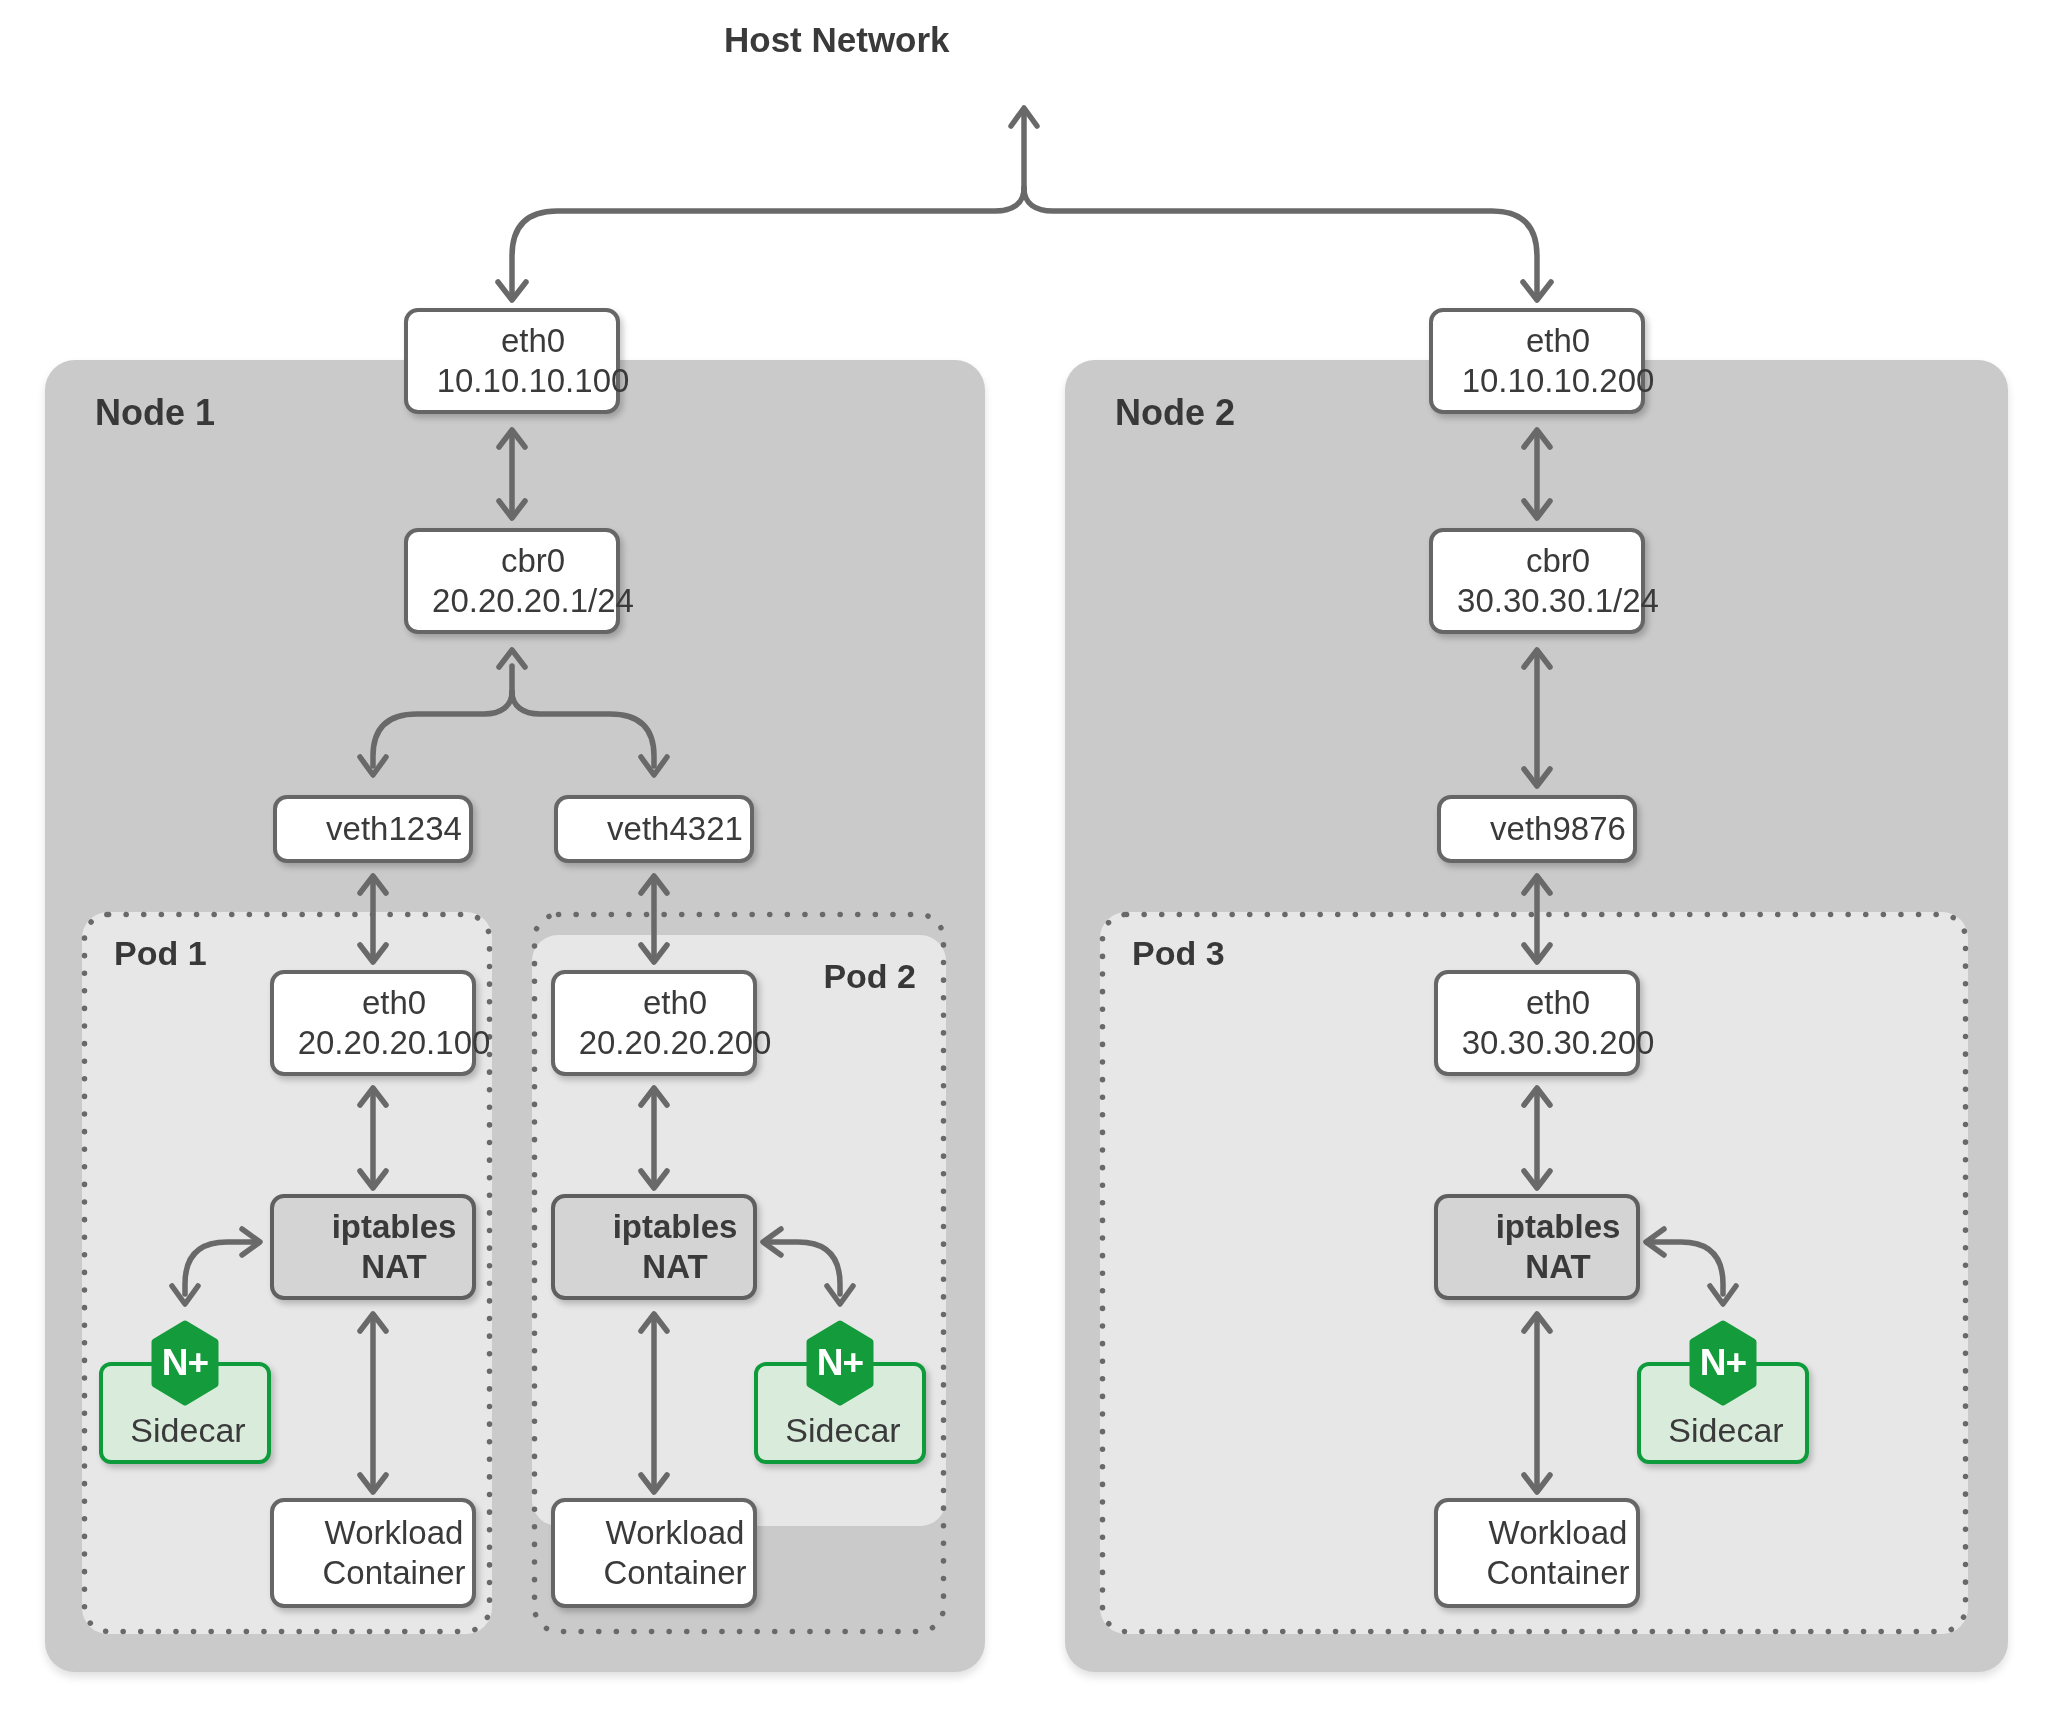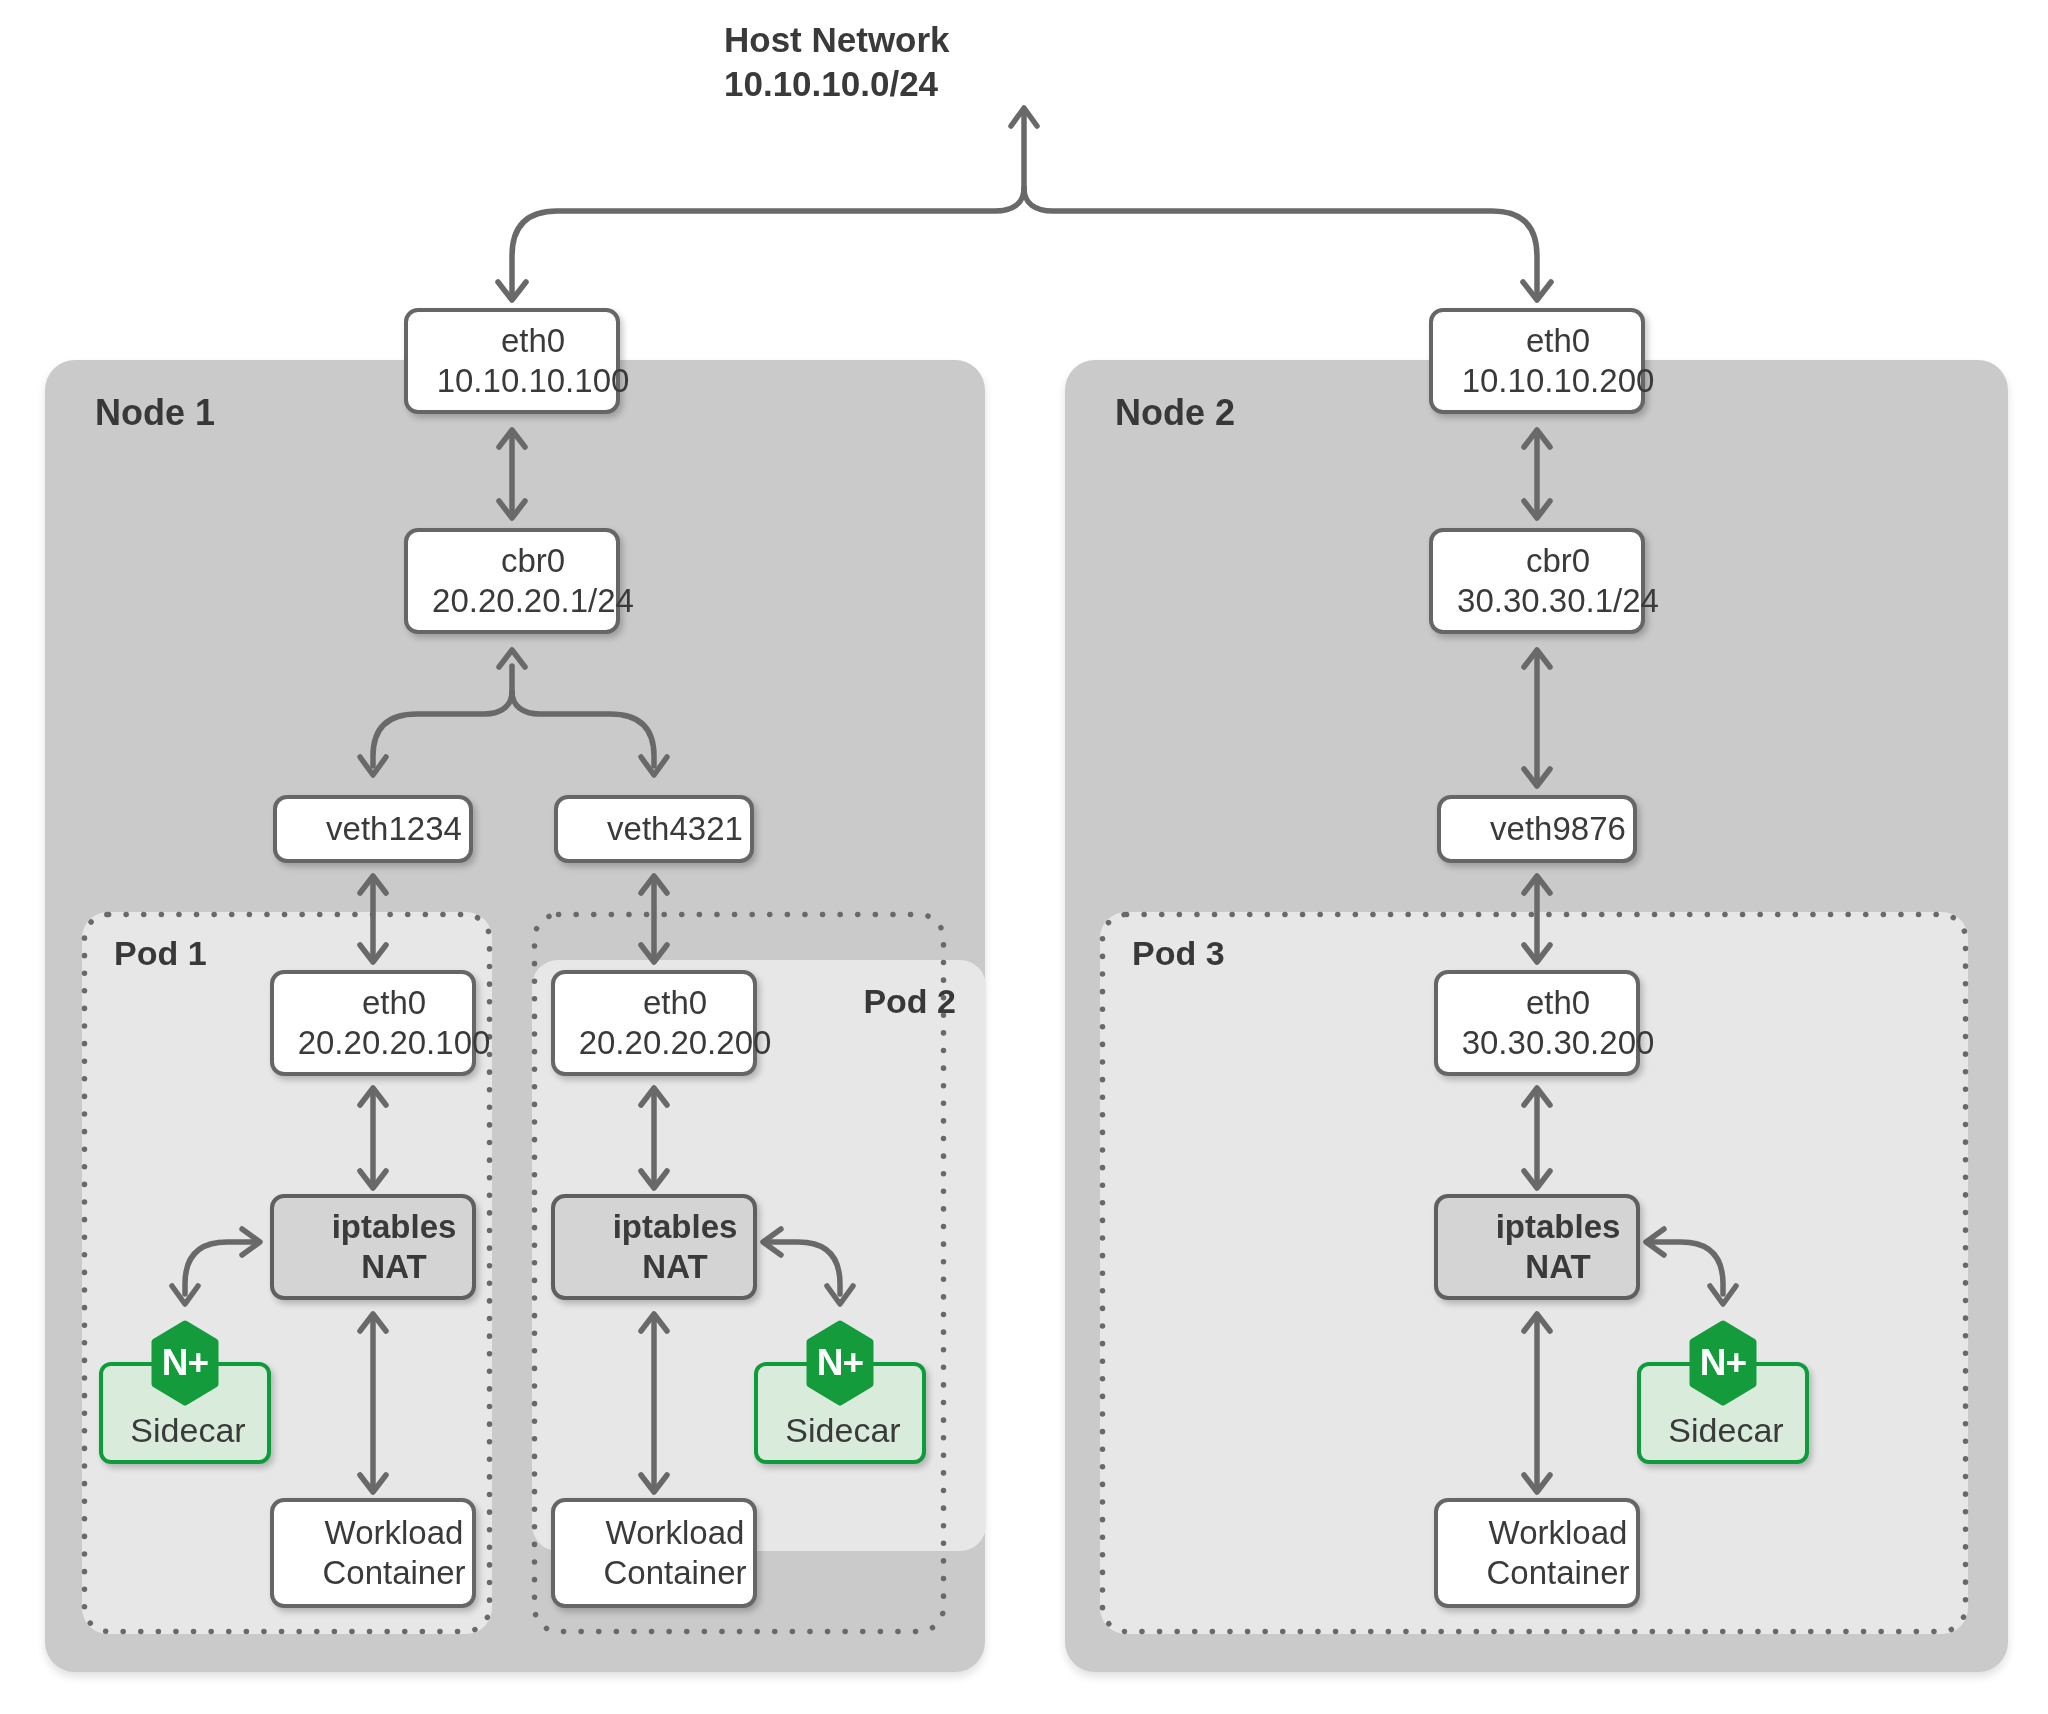--- a/index.html
+++ b/index.html
@@ -49,34 +49,33 @@
     position:relative;color:#ffffff;font-weight:bold;font-size:37px;letter-spacing:-1px;
   }
 </style>
 </head>
 <body>
 
 <div class="canvas">
 
   <div class="title">
     <div>Host Network</div>
-    <div>10.10.10.0/24</div>
   </div>
 
   <div class="node" style="left:45px;top:360px;width:940px;height:1312px;">
     <div class="node-label">Node 1</div>
   </div>
   <div class="node" style="left:1065px;top:360px;width:943px;height:1312px;">
     <div class="node-label">Node 2</div>
   </div>
 
   <div class="pod" style="left:82px;top:912px;width:410px;height:722px;">
     <div class="pod-label pl-left">Pod 1</div>
   </div>
-  <div class="pod" style="left:532px;top:960px;width:414px;height:591px;padding-left:40px;">
+  <div class="pod" style="left:532px;top:935px;width:414px;height:591px;">
     <div class="pod-label pl-right">Pod 2</div>
   </div>
   <div class="pod" style="left:1100px;top:912px;width:868px;height:722px;">
     <div class="pod-label pl-left">Pod 3</div>
   </div>
 
   <svg class="overlay" width="2048" height="1714" viewBox="0 0 2048 1714">
 
     <g stroke="#696969" stroke-width="5.5" fill="none" stroke-linecap="round" stroke-dasharray="0.1 17.5">
       <rect x="84.5" y="914.5" width="405" height="717" rx="24"></rect>

